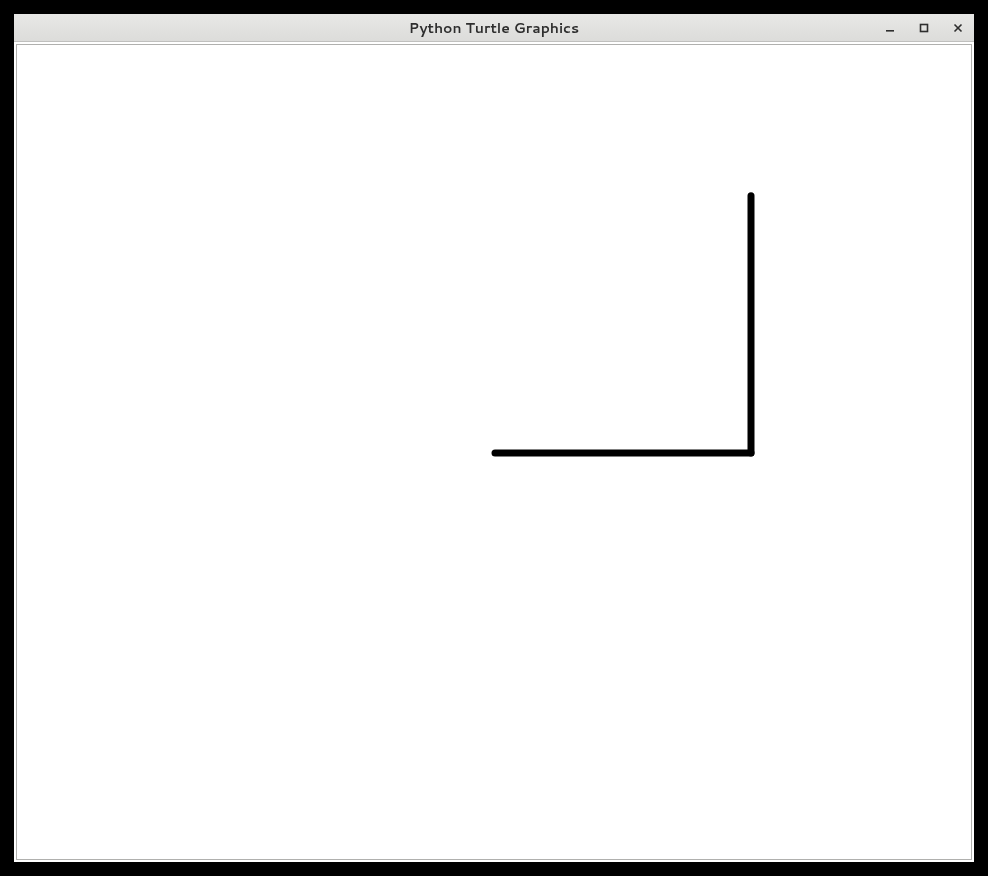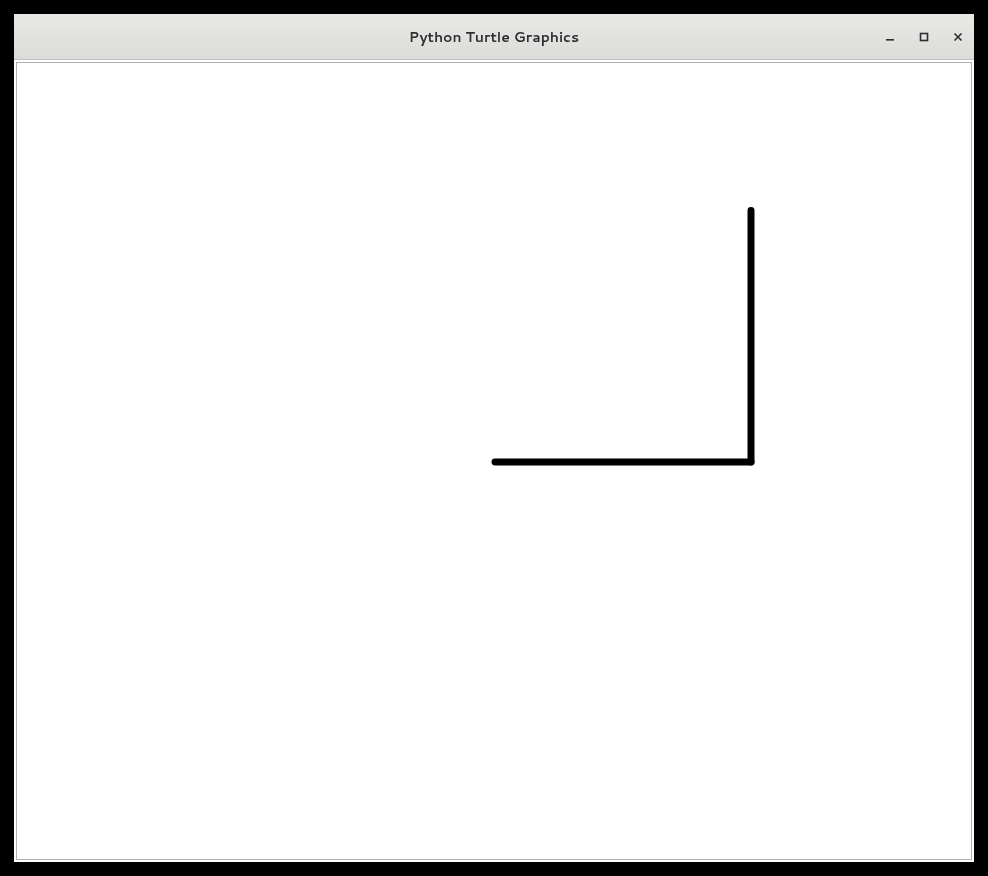--- a/index.html
+++ b/index.html
@@ -19,21 +19,21 @@
       position: absolute;
       top: 14px;
       left: 14px;
       width: 960px;
       height: 848px;
       background: #ffffff;
       display: flex;
       flex-direction: column;
     }
     .titlebar {
-      height: 46px;
+      height: 28px;
       background: linear-gradient(to bottom, #e8e8e6, #dcdcda);
       border-bottom: 1px solid #c0c0be;
       display: flex;
       align-items: center;
       position: relative;
       flex-shrink: 0;
       padding-left: 35px;
     }
     .title-text {
       position: absolute;

